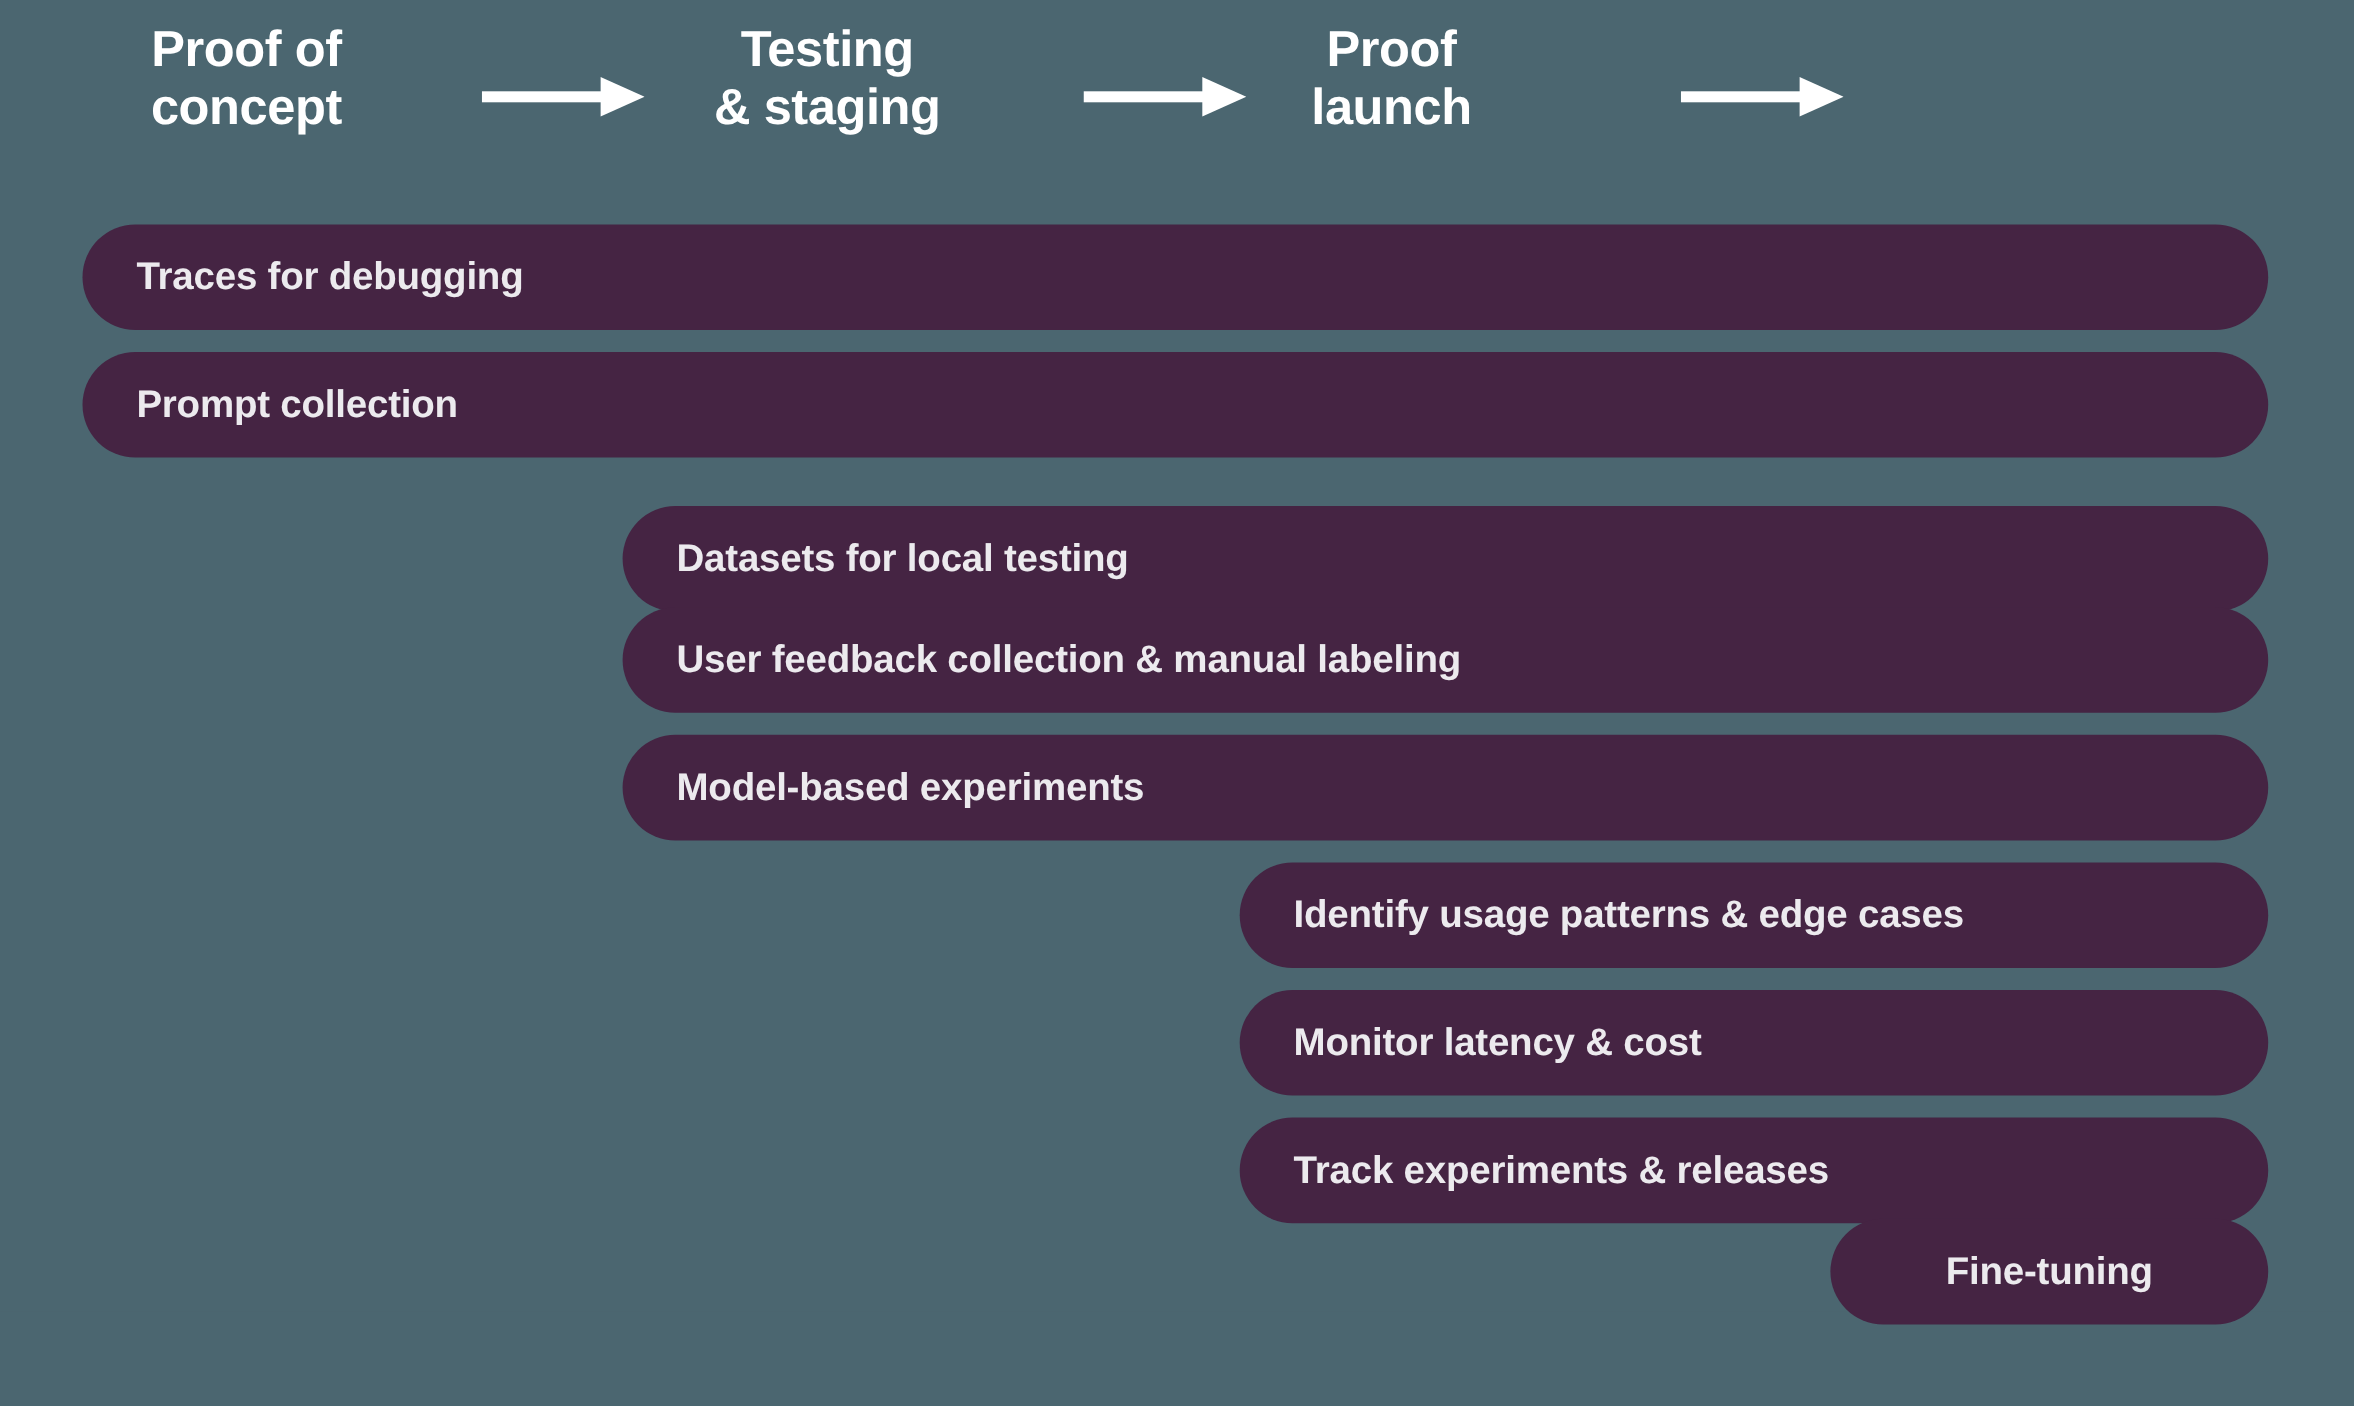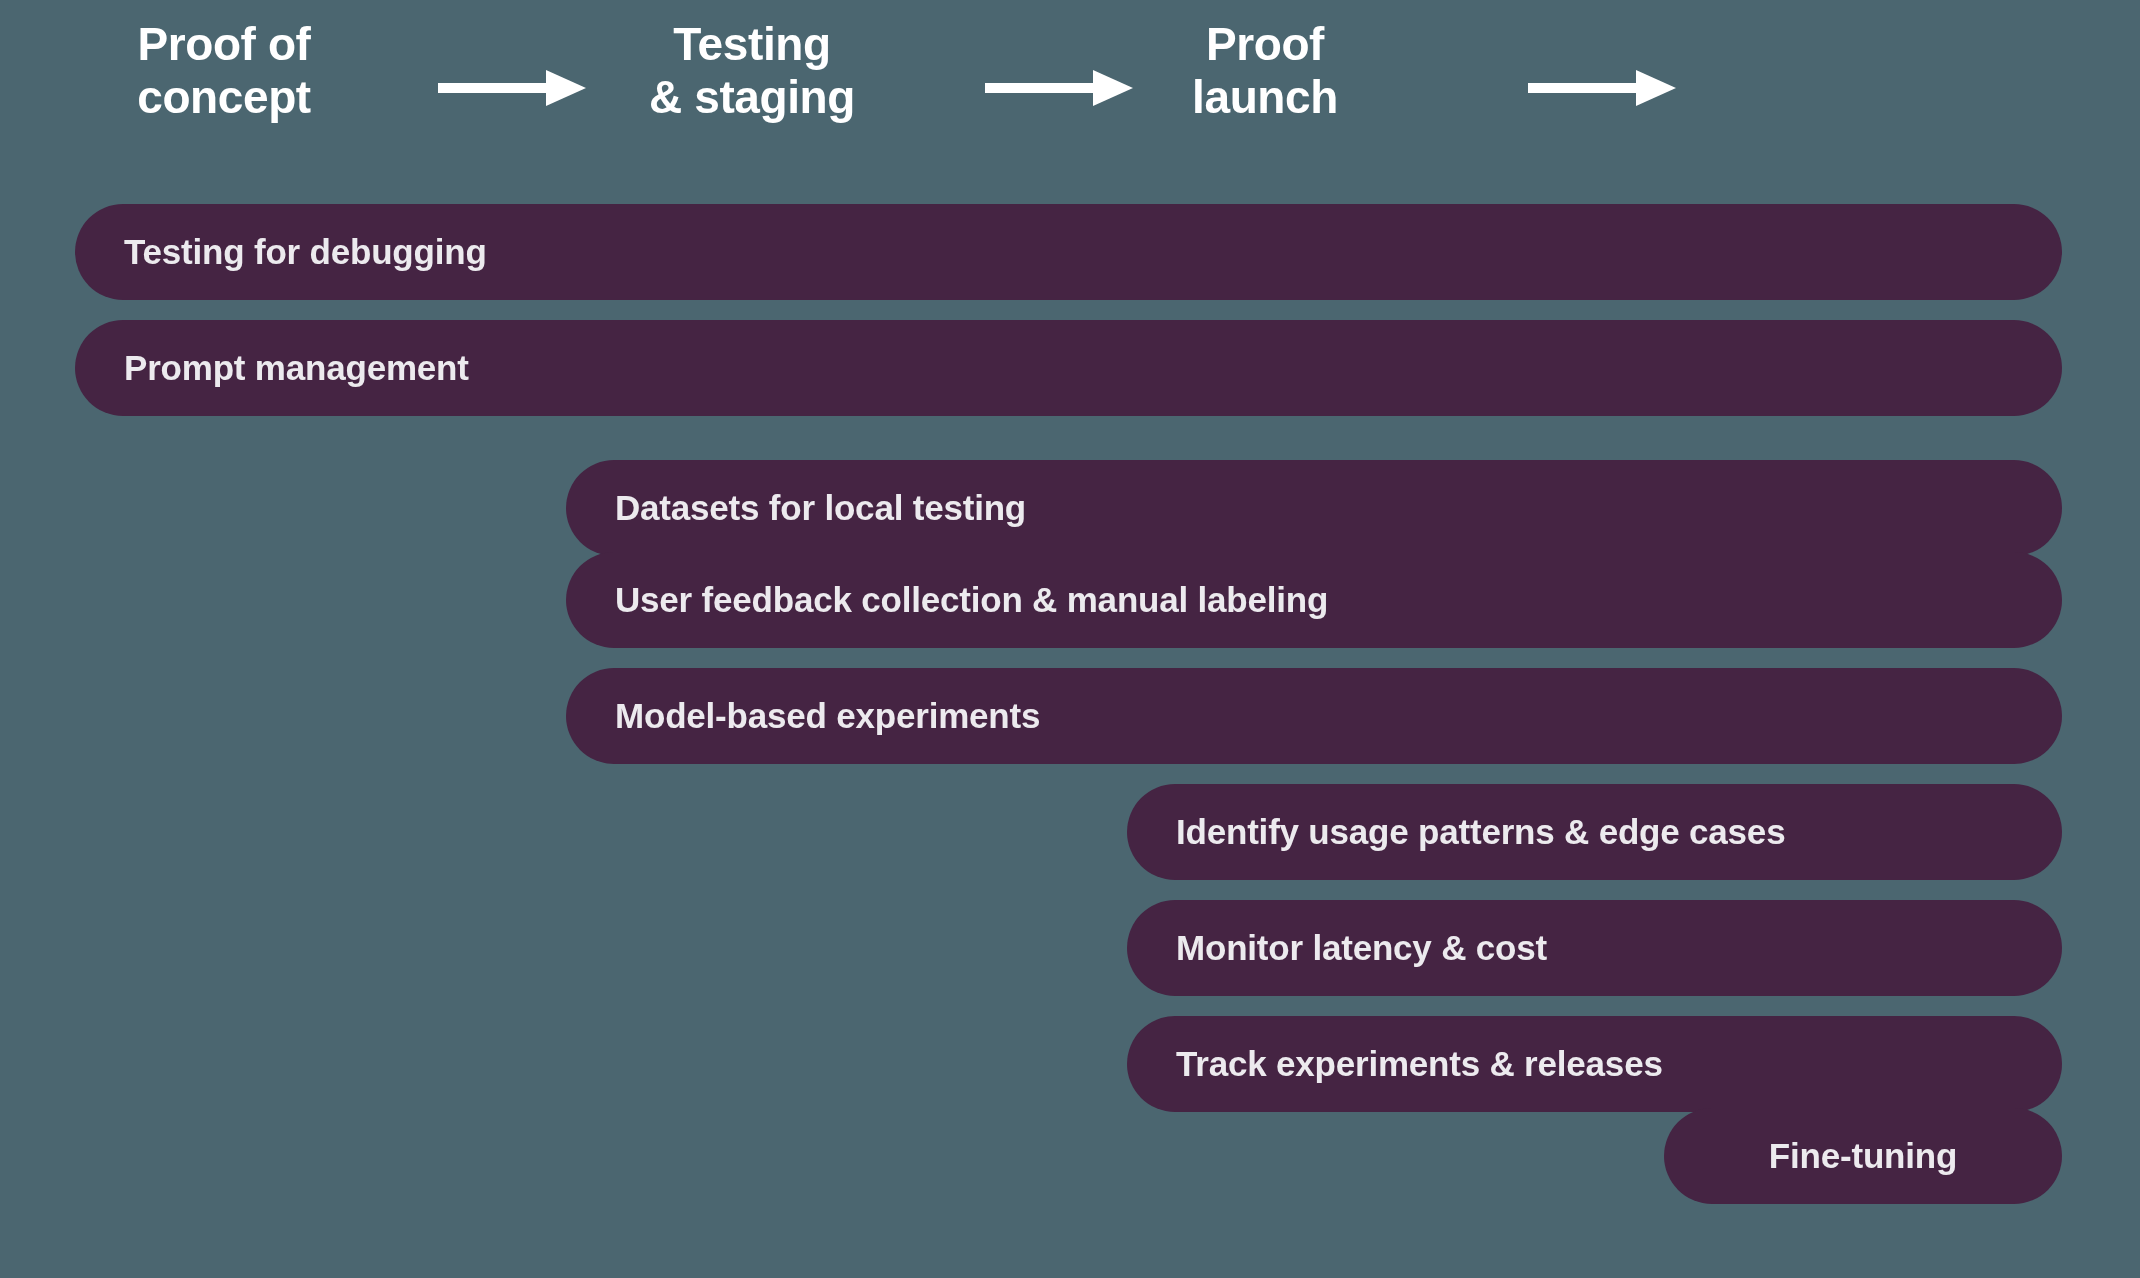--- a/index.html
+++ b/index.html
@@ -136,25 +136,25 @@
     <div class="stage-arrow a2">
       <svg viewBox="0 0 148 44" xmlns="http://www.w3.org/2000/svg" aria-hidden="true">
         <rect x="0" y="17" width="116" height="10" fill="#ffffff"></rect>
         <polygon points="108,4 148,22 108,40" fill="#ffffff"></polygon>
       </svg>
     </div>
 
   </div>
 
   <div class="pill g0 r0">
-    <span class="pill-label">Testing for debugging</span>
+    <span class="pill-label">Traces for debugging</span>
   </div>
 
   <div class="pill g0 r1">
-    <span class="pill-label">Prompt management</span>
+    <span class="pill-label">Prompt collection</span>
   </div>
 
   <div class="pill g1 r2">
     <span class="pill-label">Datasets for local testing</span>
   </div>
 
   <div class="pill g1 r3">
     <span class="pill-label">User feedback collection &amp; manual labeling</span>
   </div>
 

